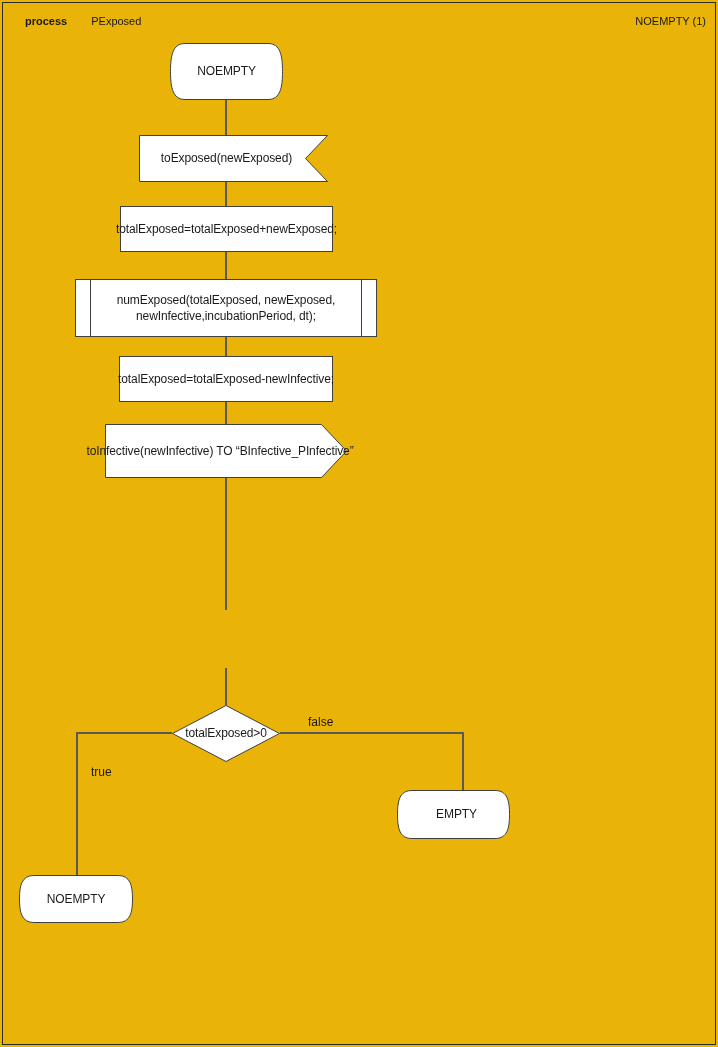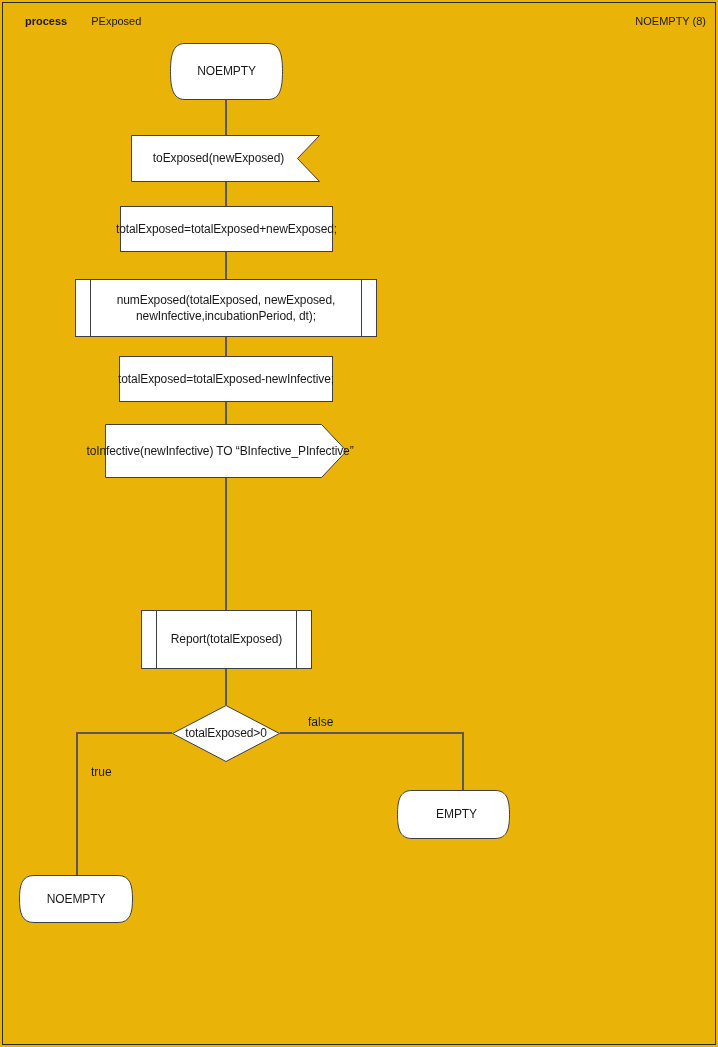--- a/index.html
+++ b/index.html
@@ -27,21 +27,21 @@
 </style>
 </head>
 <body>
 
 <div class="page">
   <div class="frame"></div>
 
   <div class="header">
     <span class="hdr-bold">process</span><span class="hdr-name">PExposed</span>
   </div>
-  <div class="hdr-right">NOEMPTY (8)</div>
+  <div class="hdr-right">NOEMPTY (1)</div>
 
   <div class="conn" style="left:225px;top:100px;width:2px;height:36px"></div>
   <div class="conn" style="left:225px;top:181px;width:2px;height:25px"></div>
   <div class="conn" style="left:225px;top:251px;width:2px;height:28px"></div>
   <div class="conn" style="left:225px;top:336px;width:2px;height:20px"></div>
   <div class="conn" style="left:225px;top:401px;width:2px;height:23px"></div>
   <div class="conn" style="left:225px;top:477px;width:2px;height:133px"></div>
   <div class="conn" style="left:225px;top:668px;width:2px;height:37px"></div>
   <div class="conn" style="left:76px;top:732px;width:96px;height:2px"></div>
   <div class="conn" style="left:76px;top:732px;width:2px;height:143px"></div>
@@ -51,21 +51,21 @@
   <div class="edge-label" style="left:91px;top:765px">true</div>
   <div class="edge-label" style="left:308px;top:715px">false</div>
 
   <div class="node" style="left:170px;top:43px;width:113px;height:57px">
     <svg width="113" height="57" viewBox="0 0 113 57">
       <path class="shape-stroke" d="M 15 0.5 H 98 C 110.5 0.5 112.5 13 112.5 28.5 C 112.5 44 110.5 56.5 98 56.5 H 15 C 2.5 56.5 0.5 44 0.5 28.5 C 0.5 13 2.5 0.5 15 0.5 Z"></path>
     </svg>
     <div class="lbl">NOEMPTY</div>
   </div>
 
-  <div class="node" style="left:131px;top:135px;width:189px;height:47px">
+  <div class="node" style="left:139px;top:135px;width:189px;height:47px">
     <svg width="189" height="47" viewBox="0 0 189 47">
       <polygon class="shape-stroke" points="0.5,0.5 188.5,0.5 166.5,23.5 188.5,46.5 0.5,46.5"></polygon>
     </svg>
     <div class="lbl" style="right:14px">toExposed(newExposed)</div>
   </div>
 
   <div class="node" style="left:120px;top:206px;width:213px;height:46px">
     <svg width="213" height="46" viewBox="0 0 213 46">
       <rect class="shape-stroke" x="0.5" y="0.5" width="212" height="45"></rect>
     </svg>
@@ -91,28 +91,20 @@
     <div class="lbl" style="right:12px">toInfective(newInfective) TO “BInfective_PInfective”</div>
   </div>
 
   <div class="node" style="left:119px;top:356px;width:214px;height:46px">
     <svg width="214" height="46" viewBox="0 0 214 46">
       <rect class="shape-stroke" x="0.5" y="0.5" width="213" height="45"></rect>
     </svg>
     <div class="lbl">totalExposed=totalExposed-newInfective;</div>
   </div>
 
-  <div class="node" style="left:141px;top:610px;width:171px;height:59px">
-    <svg width="171" height="59" viewBox="0 0 171 59">
-      <rect class="shape-stroke" x="0.5" y="0.5" width="170" height="58"></rect>
-      <line class="inner-line" x1="15.5" y1="0.5" x2="15.5" y2="58.5"></line>
-      <line class="inner-line" x1="155.5" y1="0.5" x2="155.5" y2="58.5"></line>
-    </svg>
-    <div class="lbl">Report(totalExposed)</div>
-  </div>
 
   <div class="node" style="left:172px;top:705px;width:108px;height:57px">
     <svg width="108" height="57" viewBox="0 0 108 57">
       <polygon class="shape-stroke" points="0.5,28.5 54,0.5 107.5,28.5 54,56.5"></polygon>
     </svg>
     <div class="lbl">totalExposed&gt;0</div>
   </div>
 
   <div class="node" style="left:397px;top:790px;width:119px;height:49px">
     <svg width="113" height="49" viewBox="0 0 113 49">

